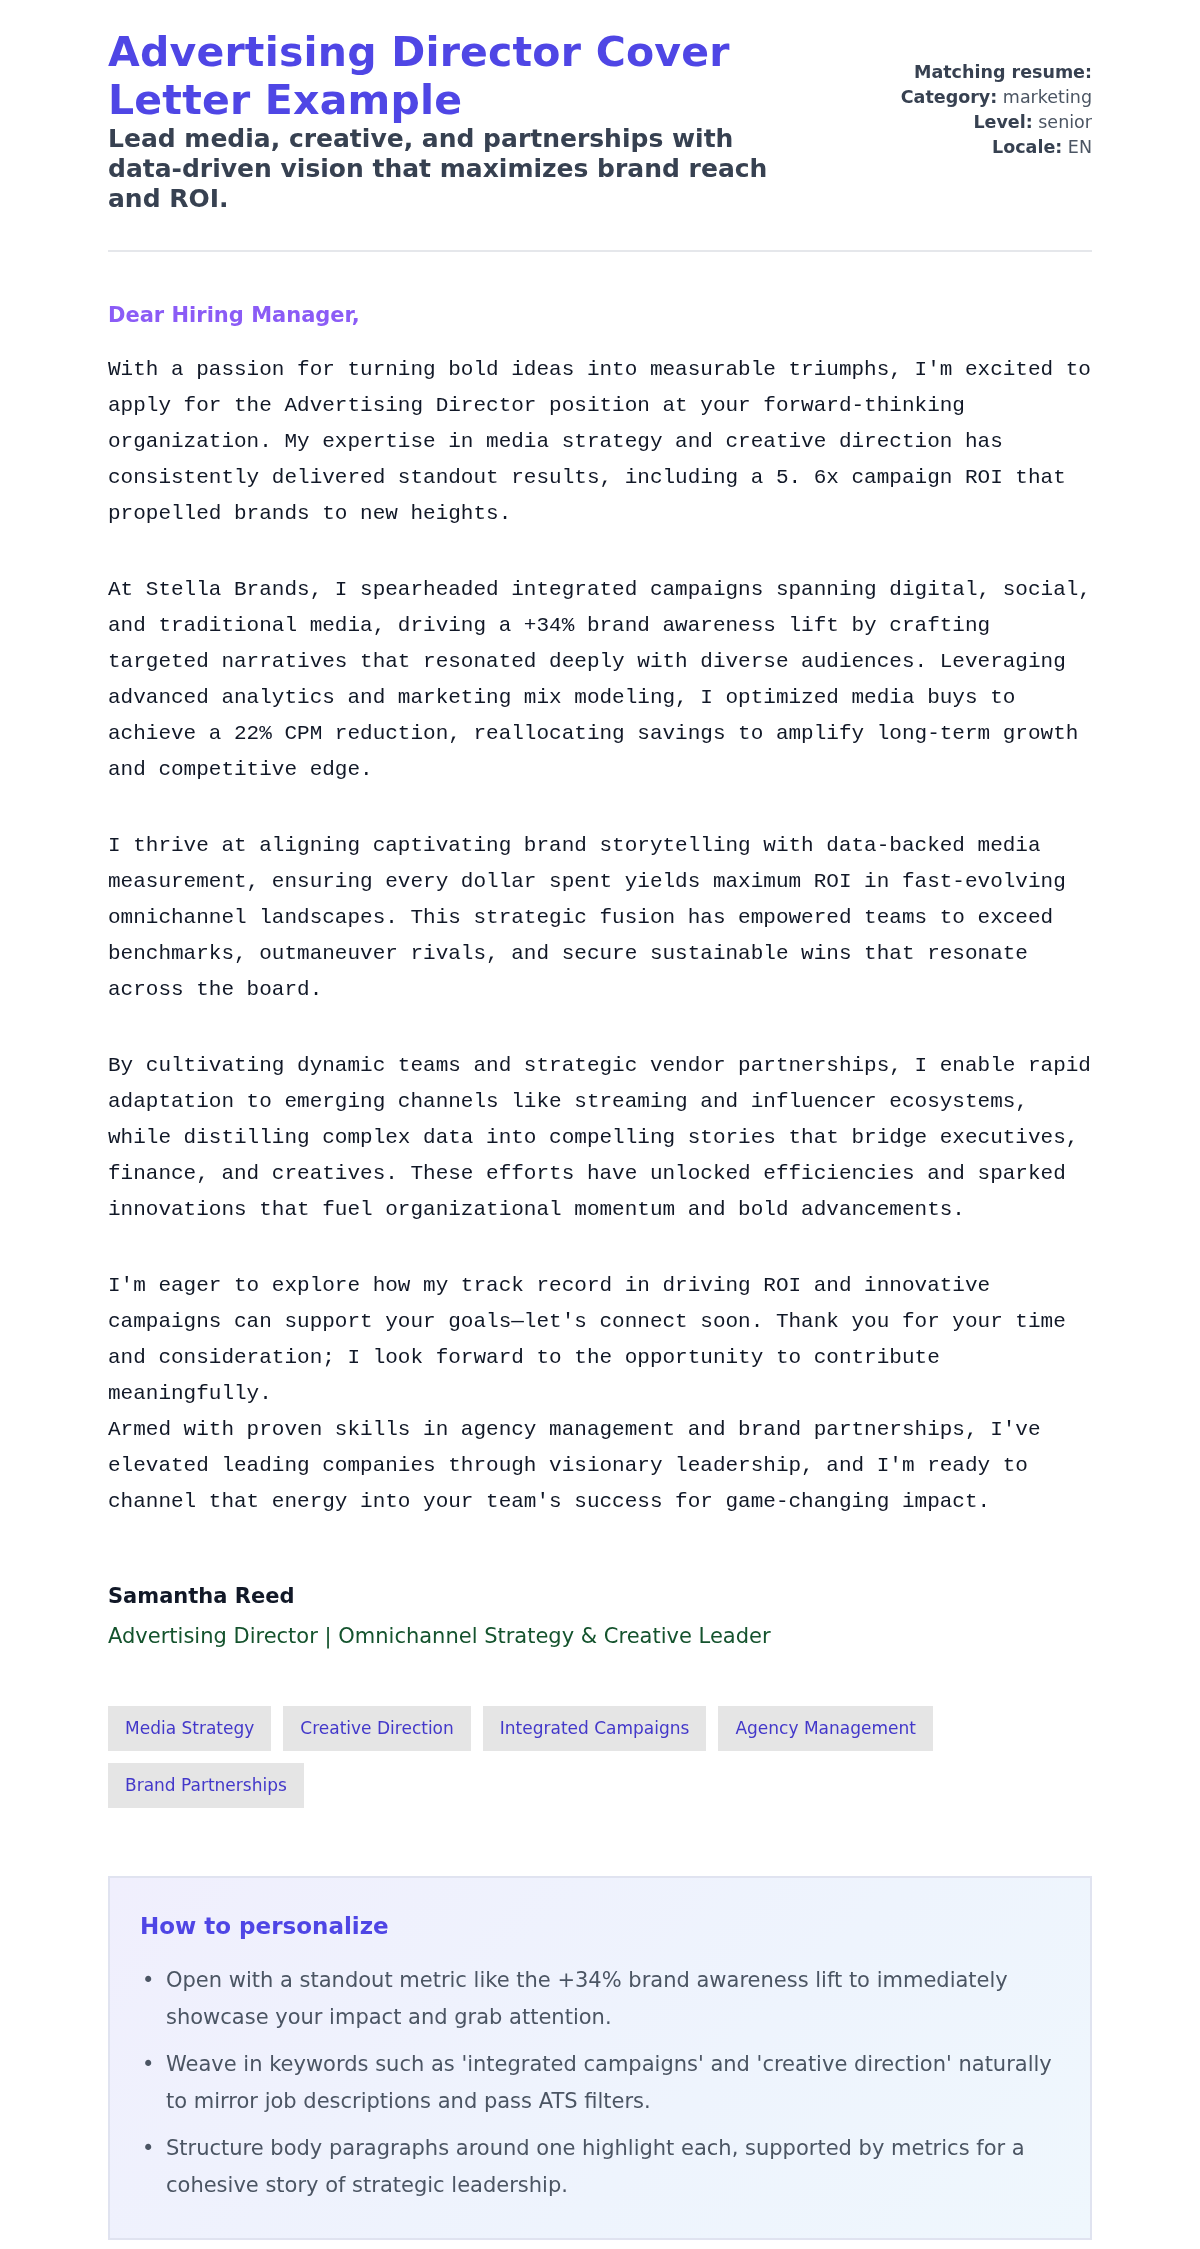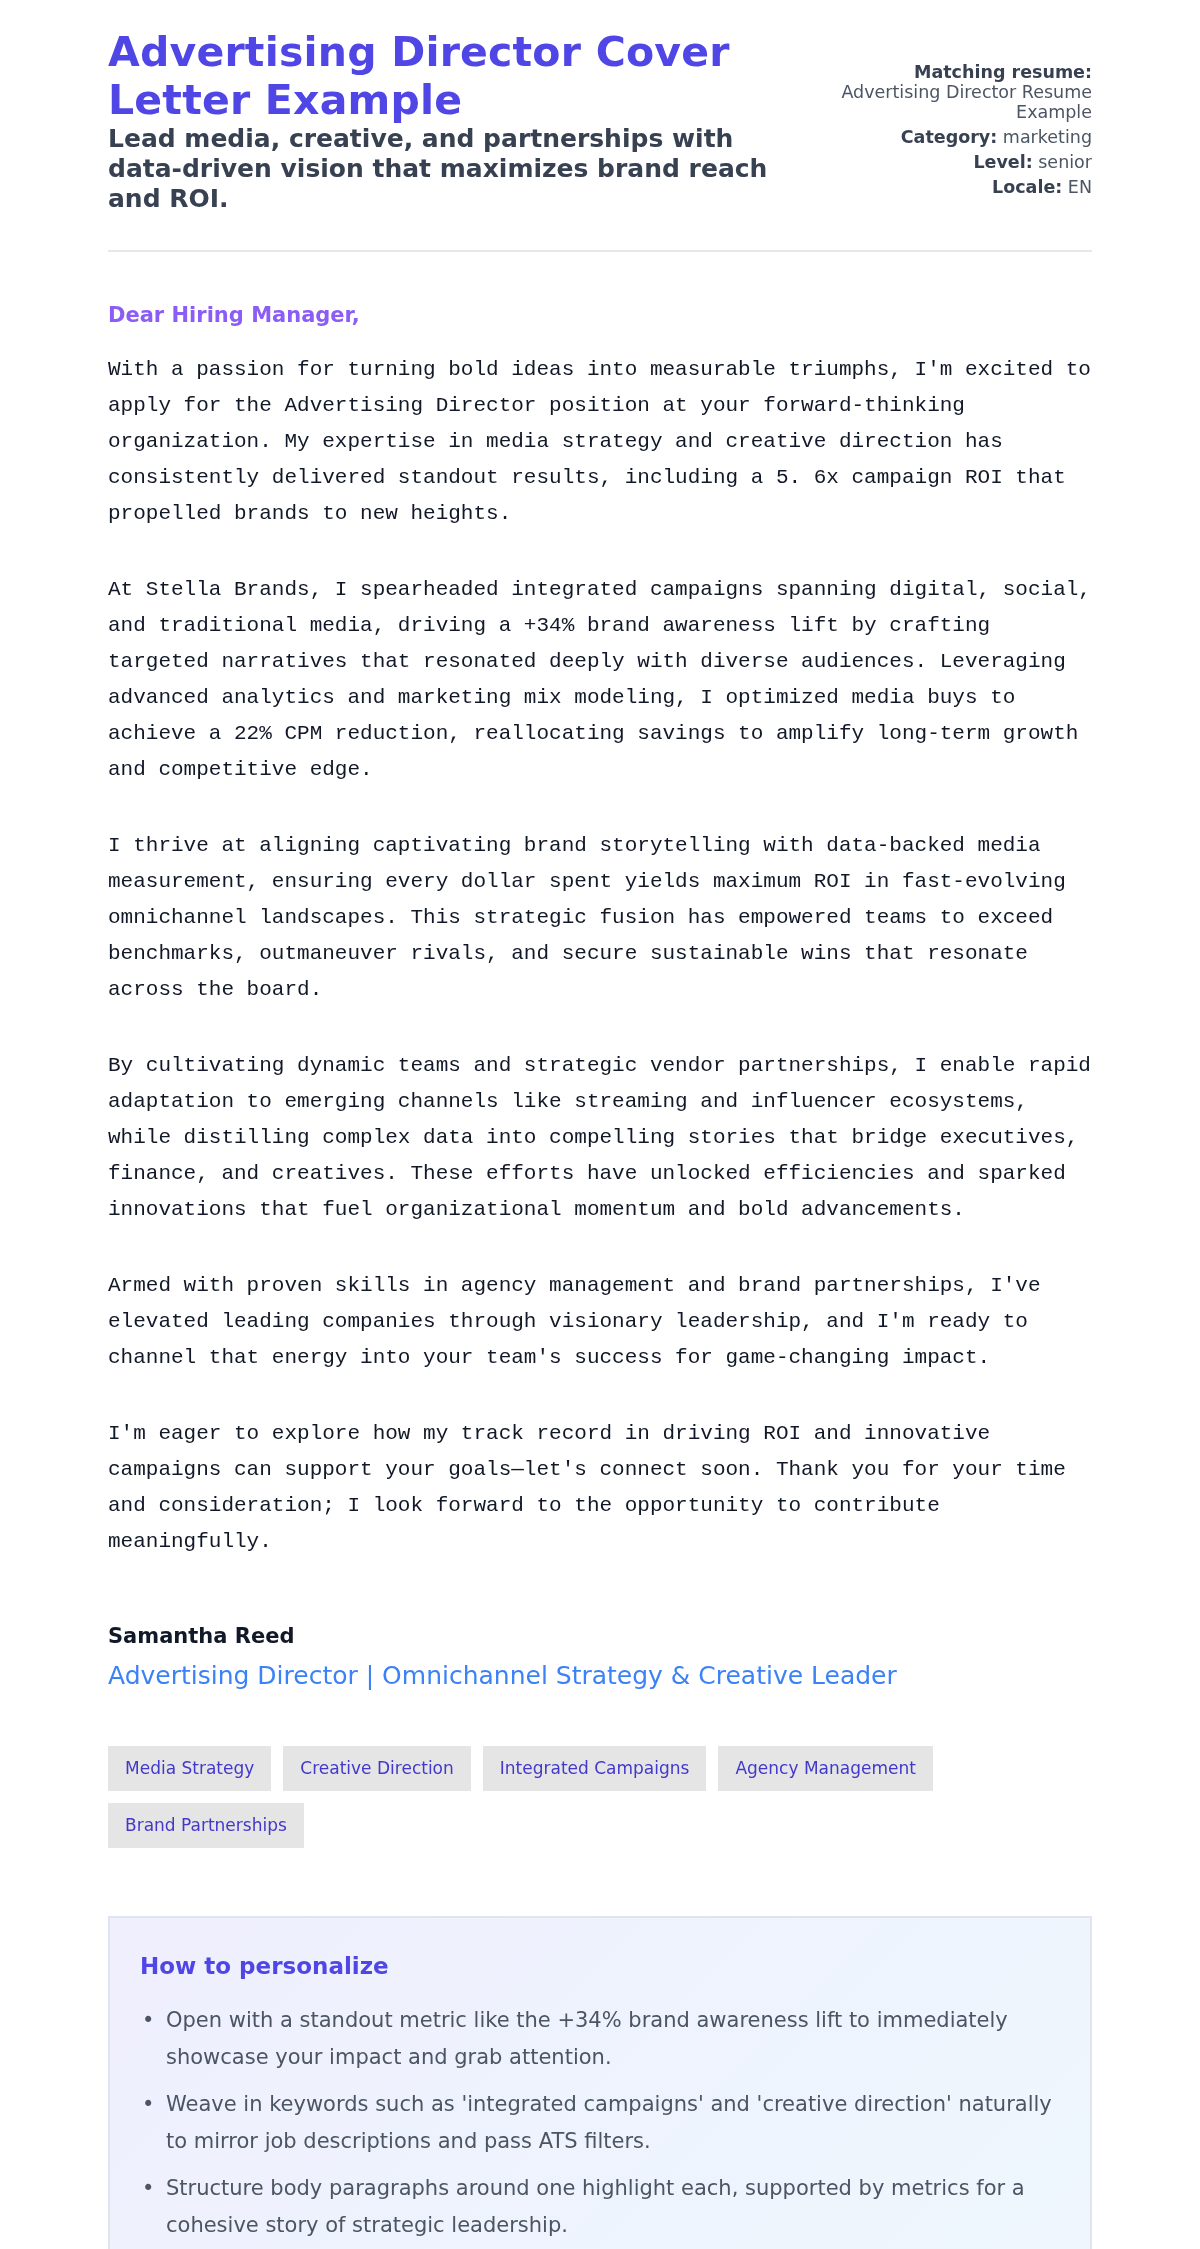--- a/index.html
+++ b/index.html
@@ -67,23 +67,23 @@
     }
     .signature { margin-top: 63px; }
     .sig-name {
       font-size: 21px;
       line-height: 26px;
       font-weight: bold;
       color: #111827;
     }
     .sig-title {
       margin-top: 13px;
-      font-size: 25px;
+      font-size: 21px;
       line-height: 28px;
-      color: #3b82f6;
+      color: #14532d;
     }
     .tags {
       margin-top: 56px;
       display: flex;
       flex-wrap: wrap;
       gap: 12px 12px;
     }
     .tag {
       background: #e5e5e5;
       color: #4338ca;
@@ -130,21 +130,20 @@
 <div class="page">
 
   <header class="header">
     <div class="header-left">
       <h1 class="title">Advertising Director Cover Letter Example</h1>
       <h2 class="subtitle">Lead media, creative, and partnerships with data-driven vision that maximizes brand reach and ROI.</h2>
     </div>
     <div class="meta">
       <div class="row-first">
         <div class="label">Matching resume:</div>
-        <div>Advertising Director Resume Example</div>
       </div>
       <div class="row">
         <span class="label">Category:</span>
         <span>marketing</span>
       </div>
       <div class="row">
         <span class="label">Level:</span>
         <span>senior</span>
       </div>
       <div class="row">
@@ -154,22 +153,22 @@
     </div>
   </header>
 
   <section>
     <p class="salutation">Dear Hiring Manager,</p>
     <div class="body-paras">
       <p class="para">With a passion for turning bold ideas into measurable triumphs, I'm excited to apply for the Advertising Director position at your forward-thinking organization. My expertise in media strategy and creative direction has consistently delivered standout results, including a 5. 6x campaign ROI that propelled brands to new heights.</p>
       <p class="para">At Stella Brands, I spearheaded integrated campaigns spanning digital, social, and traditional media, driving a +34% brand awareness lift by crafting targeted narratives that resonated deeply with diverse audiences. Leveraging advanced analytics and marketing mix modeling, I optimized media buys to achieve a 22% CPM reduction, reallocating savings to amplify long-term growth and competitive edge.</p>
       <p class="para">I thrive at aligning captivating brand storytelling with data-backed media measurement, ensuring every dollar spent yields maximum ROI in fast-evolving omnichannel landscapes. This strategic fusion has empowered teams to exceed benchmarks, outmaneuver rivals, and secure sustainable wins that resonate across the board.</p>
       <p class="para">By cultivating dynamic teams and strategic vendor partnerships, I enable rapid adaptation to emerging channels like streaming and influencer ecosystems, while distilling complex data into compelling stories that bridge executives, finance, and creatives. These efforts have unlocked efficiencies and sparked innovations that fuel organizational momentum and bold advancements.</p>
+      <p class="para" style="margin-bottom:0">I'm eager to explore how my track record in driving ROI and innovative campaigns can support your goals—let's connect soon. Thank you for your time and consideration; I look forward to the opportunity to contribute meaningfully.</p>
       <p class="para">Armed with proven skills in agency management and brand partnerships, I've elevated leading companies through visionary leadership, and I'm ready to channel that energy into your team's success for game-changing impact.</p>
-      <p class="para" style="margin-bottom:0">I'm eager to explore how my track record in driving ROI and innovative campaigns can support your goals—let's connect soon. Thank you for your time and consideration; I look forward to the opportunity to contribute meaningfully.</p>
     </div>
 
     <div class="signature">
       <div class="sig-name">Samantha Reed</div>
       <div class="sig-title">Advertising Director | Omnichannel Strategy &amp; Creative Leader</div>
     </div>
   </section>
 
   <div class="tags">
     <span class="tag">Media Strategy</span>

